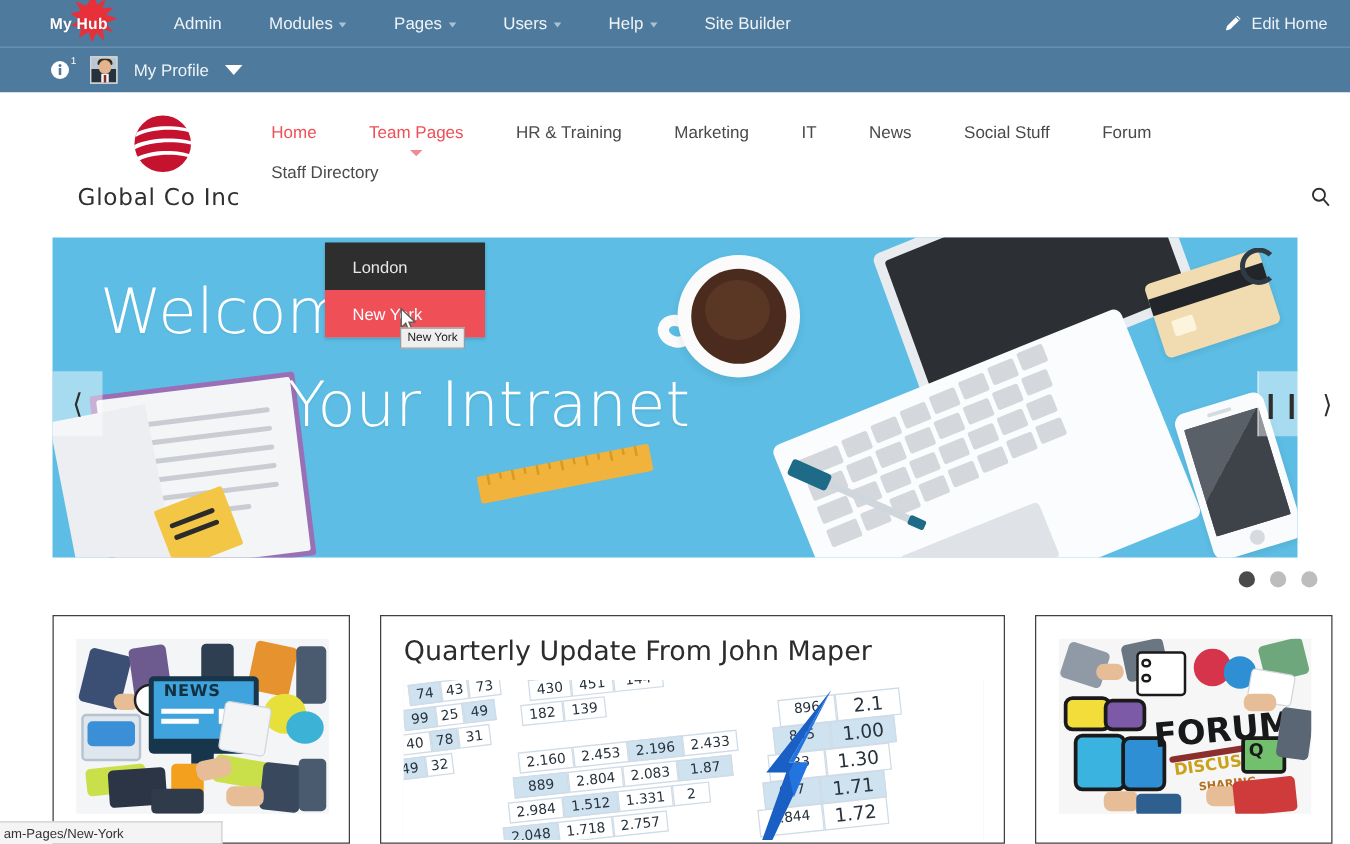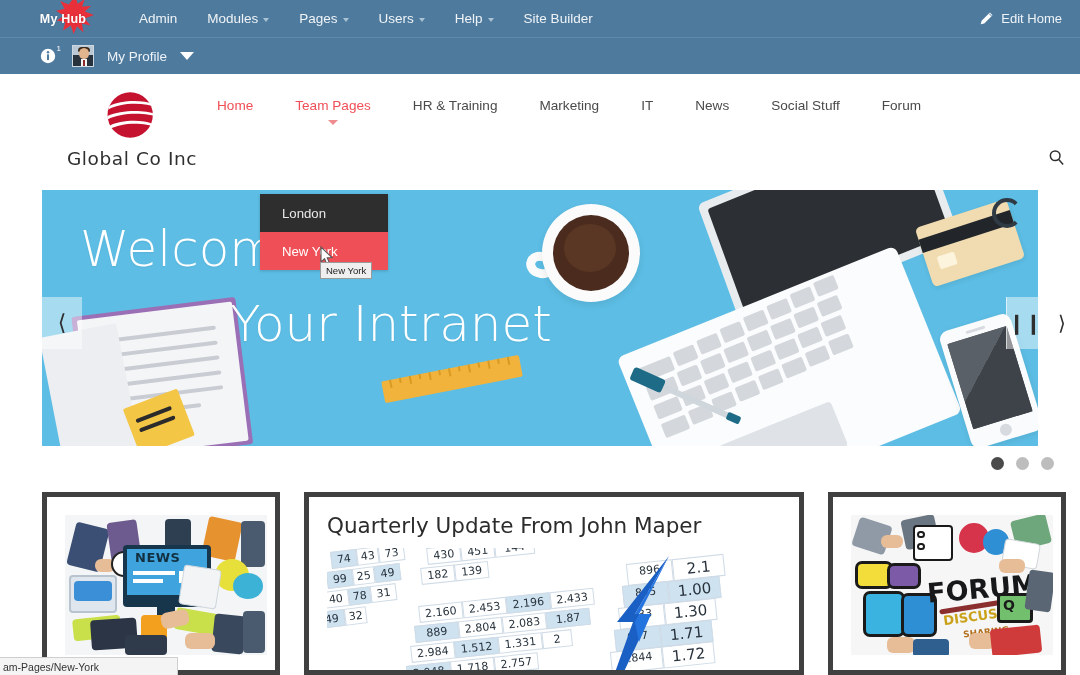--- a/index.html
+++ b/index.html
@@ -26,21 +26,21 @@
   .splat {
     position: absolute; left: 26px; top: -6px;
     width: 42px; height: 42px;
   }
   .myhub-text {
     position: relative; z-index: 3;
     color: #ffffff; font-size: 12.5px; font-weight: bold;
     letter-spacing: .2px; white-space: nowrap;
     text-shadow: 0 0 2px rgba(0,0,0,.15);
   }
-  .admin-menu { display: flex; align-items: flex-end; margin-left: 26px; gap: 0; }
+  .admin-menu { display: flex; align-items: flex-end; margin-left: 26px; gap: 8px; }
   .admin-menu .am-item {
     color: #f0f4f7; font-size: 13.5px;
     padding: 0 15px; height: 38px;
     display: flex; align-items: center; gap: 5px;
     cursor: pointer; white-space: nowrap;
   }
   .caret-sm {
     width: 0; height: 0;
     border-left: 3.5px solid transparent;
     border-right: 3.5px solid transparent;
@@ -98,21 +98,21 @@
     border: none; cursor: pointer; white-space: nowrap;
   }
 
   
   .site-header {
     width: 1080px; height: 116px; background: #ffffff;
     position: relative;
   }
   .brand {
     position: absolute; left: 62px; top: 12px;
-    width: 140px; text-align: center;
+    width: 140px; text-align: left;
   }
   .globe { width: 58px; height: 58px; margin: 0 auto; display:block; }
   .brand-name {
     font-size: 18.5px; color: #2f2f2f; margin-top: 4px;
     letter-spacing: .6px; white-space: nowrap;
     font-family: "DejaVu Sans", sans-serif;
   }
   .nav-wrap { position: absolute; left: 196px; top: 8px; width: 830px; }
   .nav-row {
     display: flex; align-items: flex-start;
@@ -229,21 +229,21 @@
   .dots {
     position: absolute; right: 26px; top: 267px;
     display: flex; gap: 12px; z-index: 14;
   }
   .dot { width: 13px; height: 13px; border-radius: 50%; background: #bdbdbd; cursor: pointer; }
   .dot.on { background: #4a4a4a; }
 
   
   .cards { position: absolute; left: 0; top: 492px; width: 1080px; display: flex; }
   .card {
-    background: #ffffff; border: 5px solid #404040;
+    background: #ffffff; border: 1px solid #404040;
     position: absolute; overflow: hidden;
   }
   .card.c1 { left: 42px; width: 238px; height: 183px; }
   .card.c2 { left: 304px; width: 500px; height: 183px; }
   .card.c3 { left: 828px; width: 238px; height: 183px; }
   .card-title {
     font-size: 21.5px; color: #2c2c2c; font-weight: 400;
     padding: 16px 18px 10px; white-space: nowrap;
     font-family: "DejaVu Sans", sans-serif;
   }
@@ -375,20 +375,23 @@
           <span>IT</span>
         </div>
       <div class="nav-item">
           <span>News</span>
         </div>
       <div class="nav-item">
           <span>Social Stuff</span>
         </div>
       <div class="nav-item">
           <span>Forum</span>
+        </div>
+      <div class="nav-item">
+          <span>Staff Directory</span>
         </div>
     </div>
   </div>
 
   <div class="search-btn">
     <svg width="17" height="17" viewBox="0 0 18 18">
       <circle cx="7.6" cy="7.2" r="5.1" fill="none" stroke="#2f2f2f" stroke-width="1.6"></circle>
       <line x1="11.4" y1="11.2" x2="16" y2="16.4" stroke="#2f2f2f" stroke-width="1.6"></line>
     </svg>
   </div>

